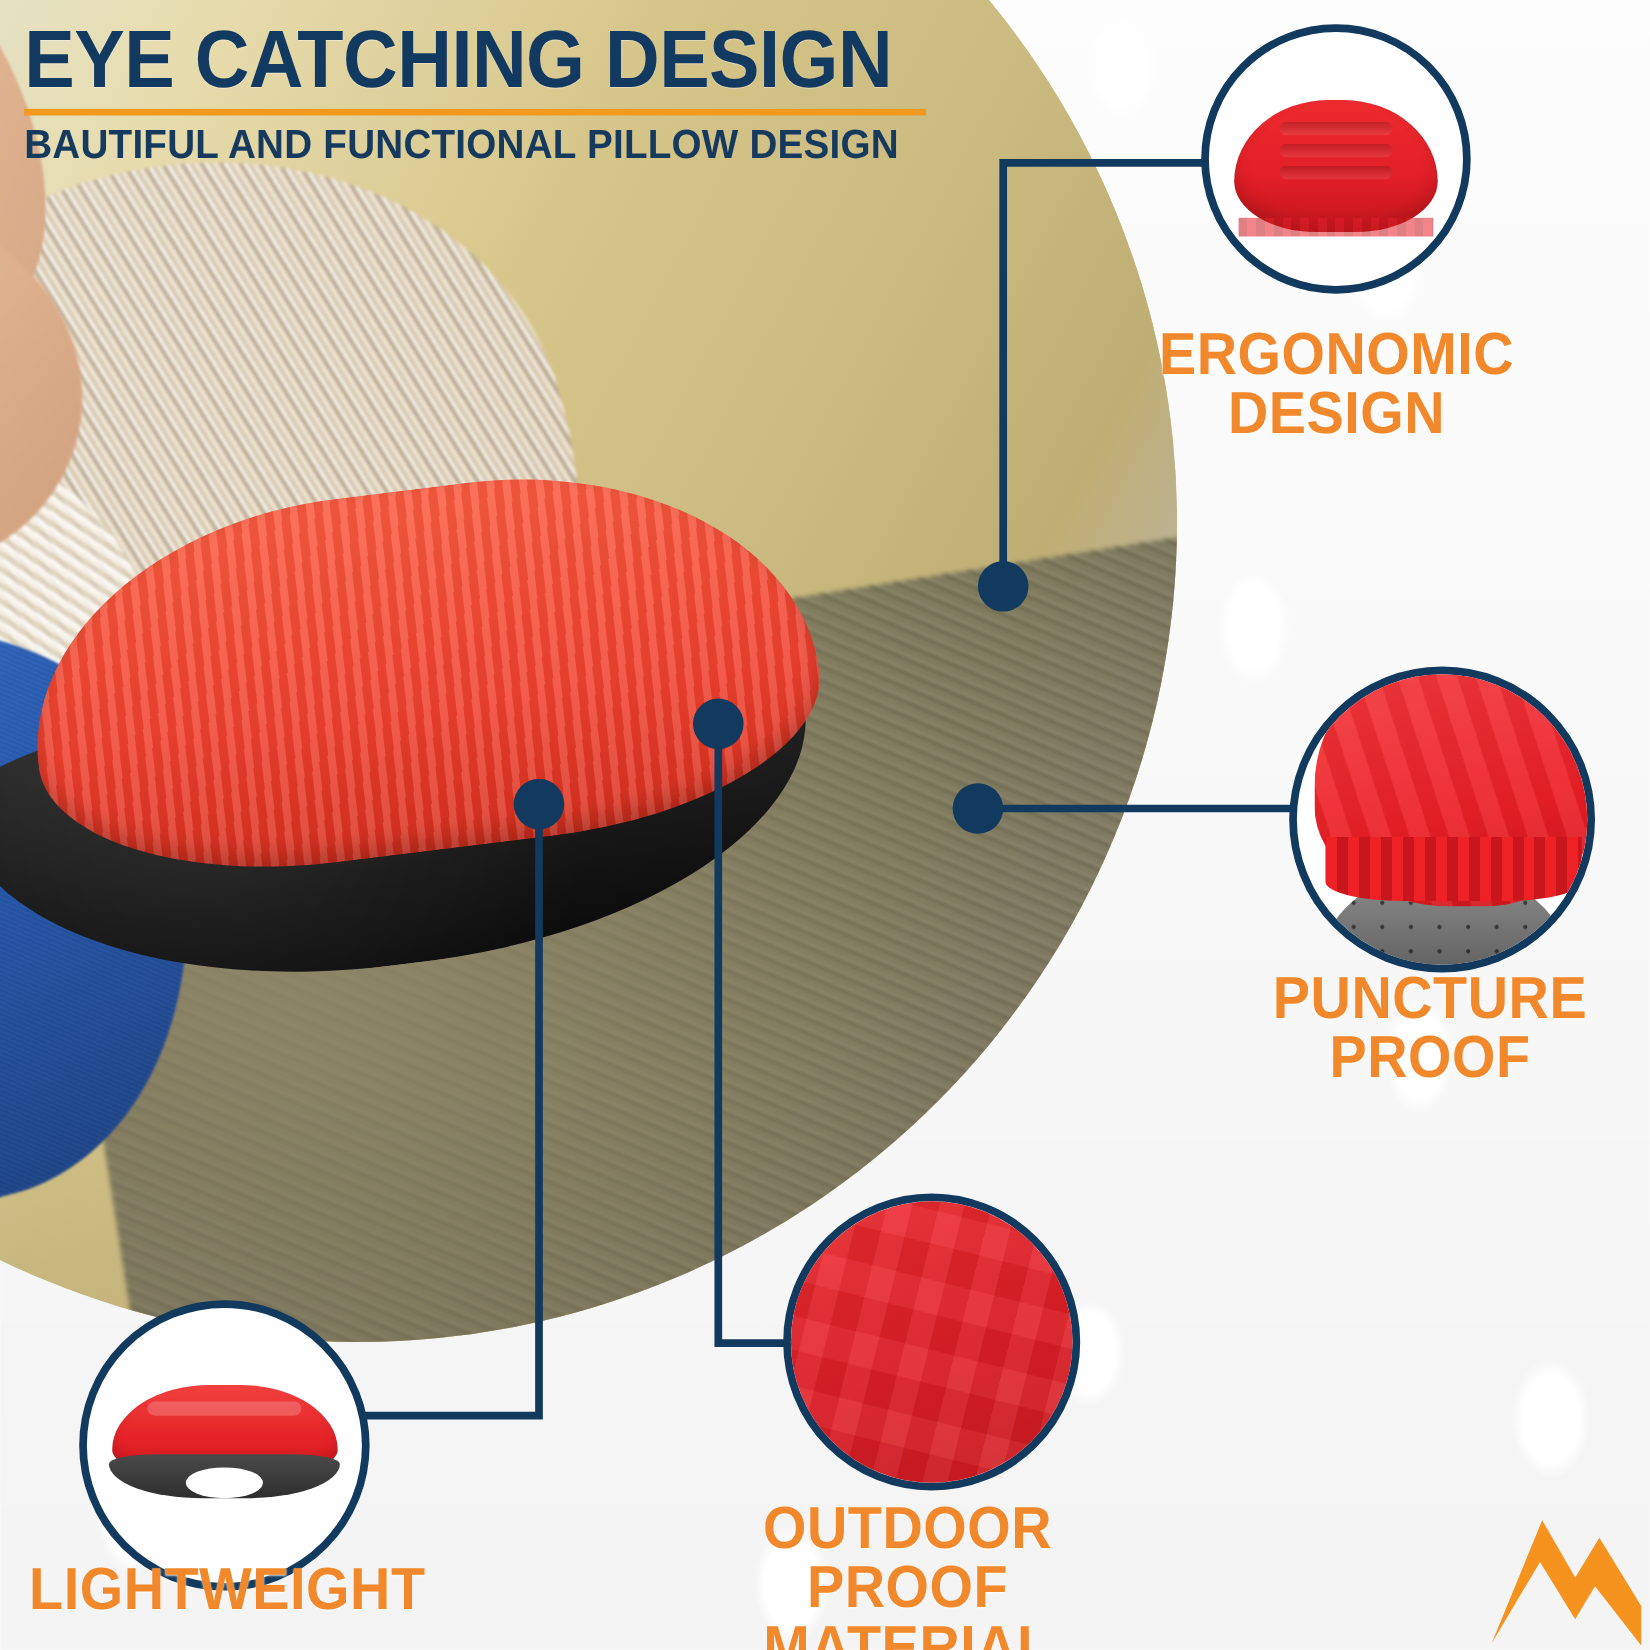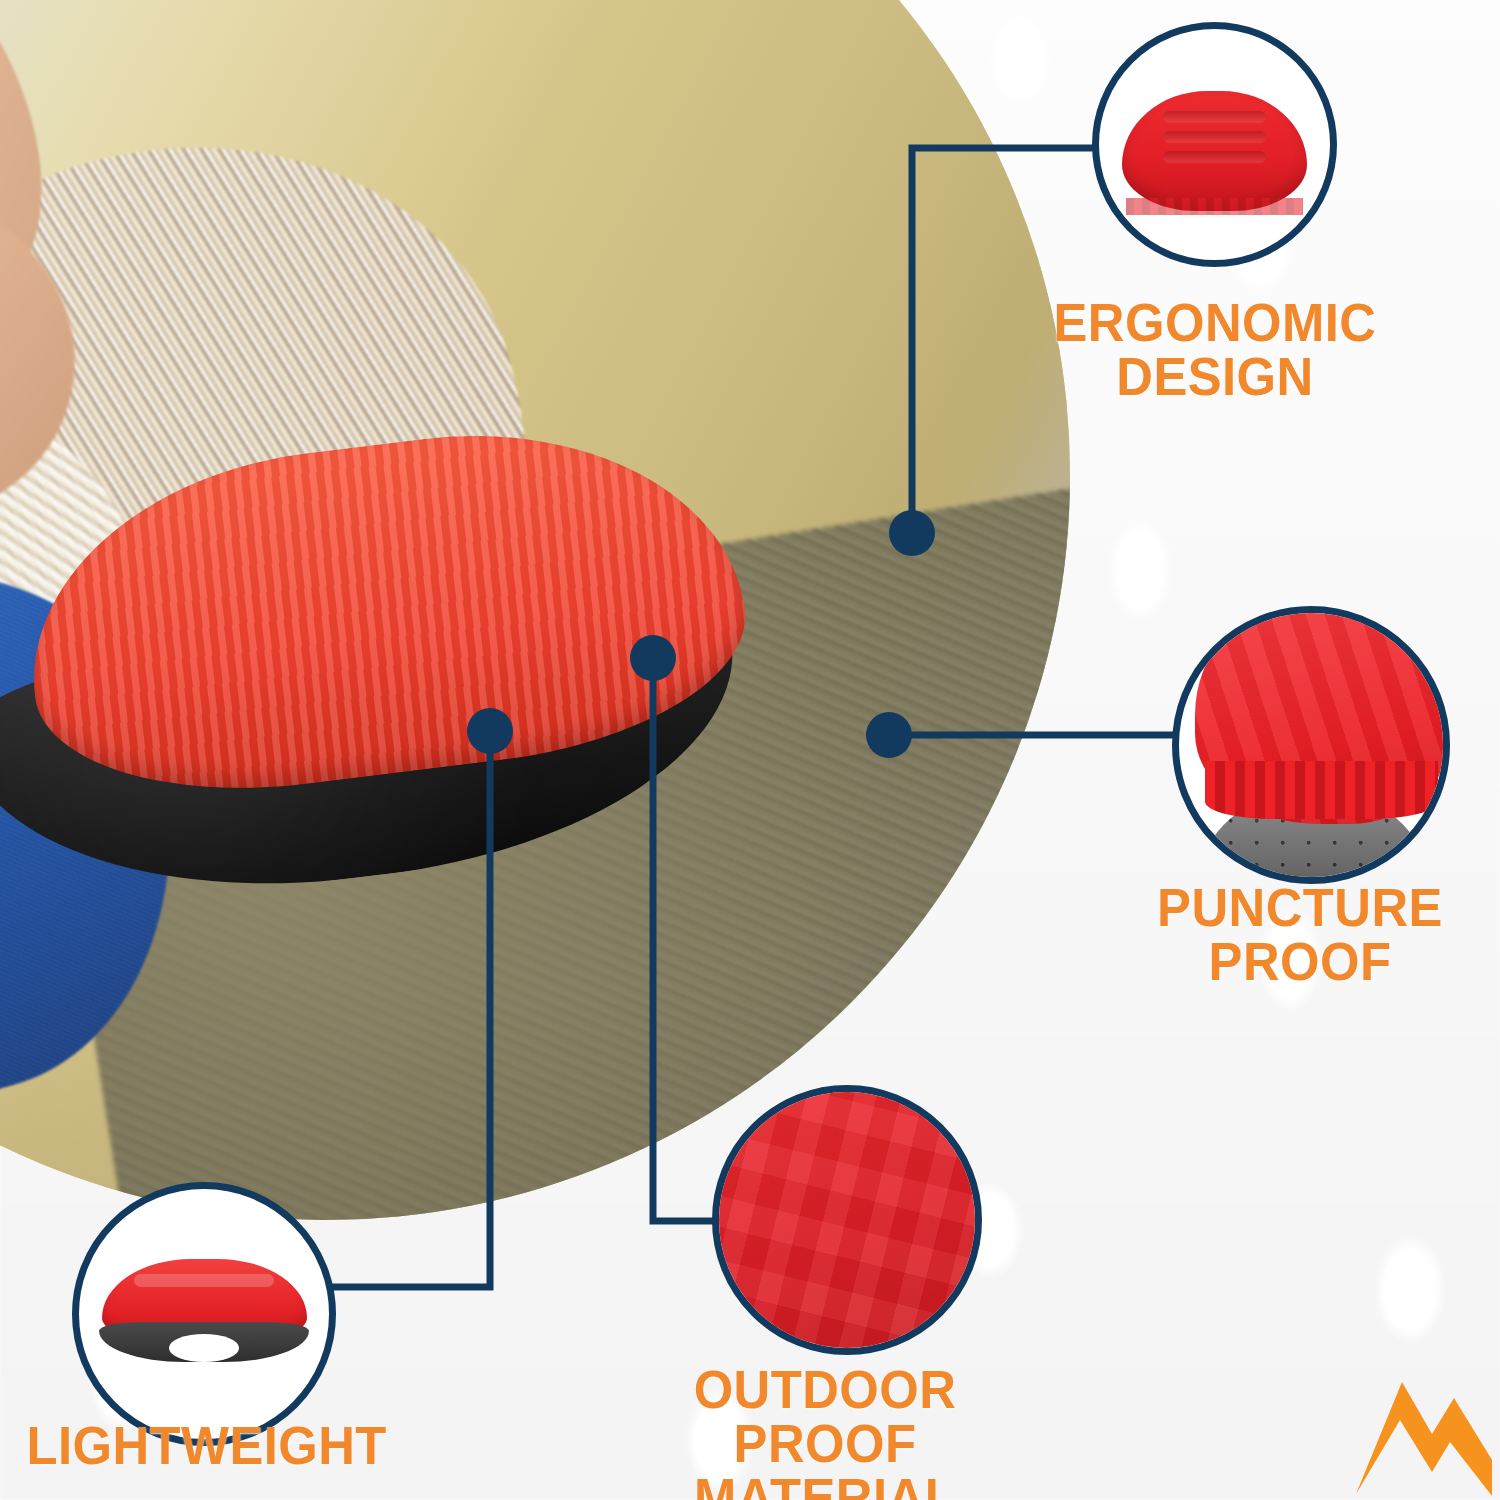--- a/index.html
+++ b/index.html
@@ -398,20 +398,25 @@
     <div class="hero-hair"></div>
     <div class="hero-hair2"></div>
     <div class="hero-face"></div>
     <div class="hero-neck"></div>
     <div class="hero-shirt"></div>
     <div class="hero-pillow-base"></div>
     <div class="hero-pillow"></div>
     <div class="hero-shade"></div>
   </div>
 
+  <div class="header">
+    <div class="title">EYE CATCHING DESIGN</div>
+    <div class="title-rule"></div>
+    <div class="subtitle">BAUTIFUL AND FUNCTIONAL PILLOW DESIGN</div>
+  </div>
 
   <svg class="connectors" width="1500" height="1500" viewBox="0 0 1500 1500">
     <g stroke="#123A5E" stroke-width="7" fill="none" stroke-linecap="square">
 
       <path d="M912,533 L912,148 L1092,148"></path>
 
       <path d="M889,735 L1175,735"></path>
 
       <path d="M653,658 L653,1221 L714,1221"></path>
 

